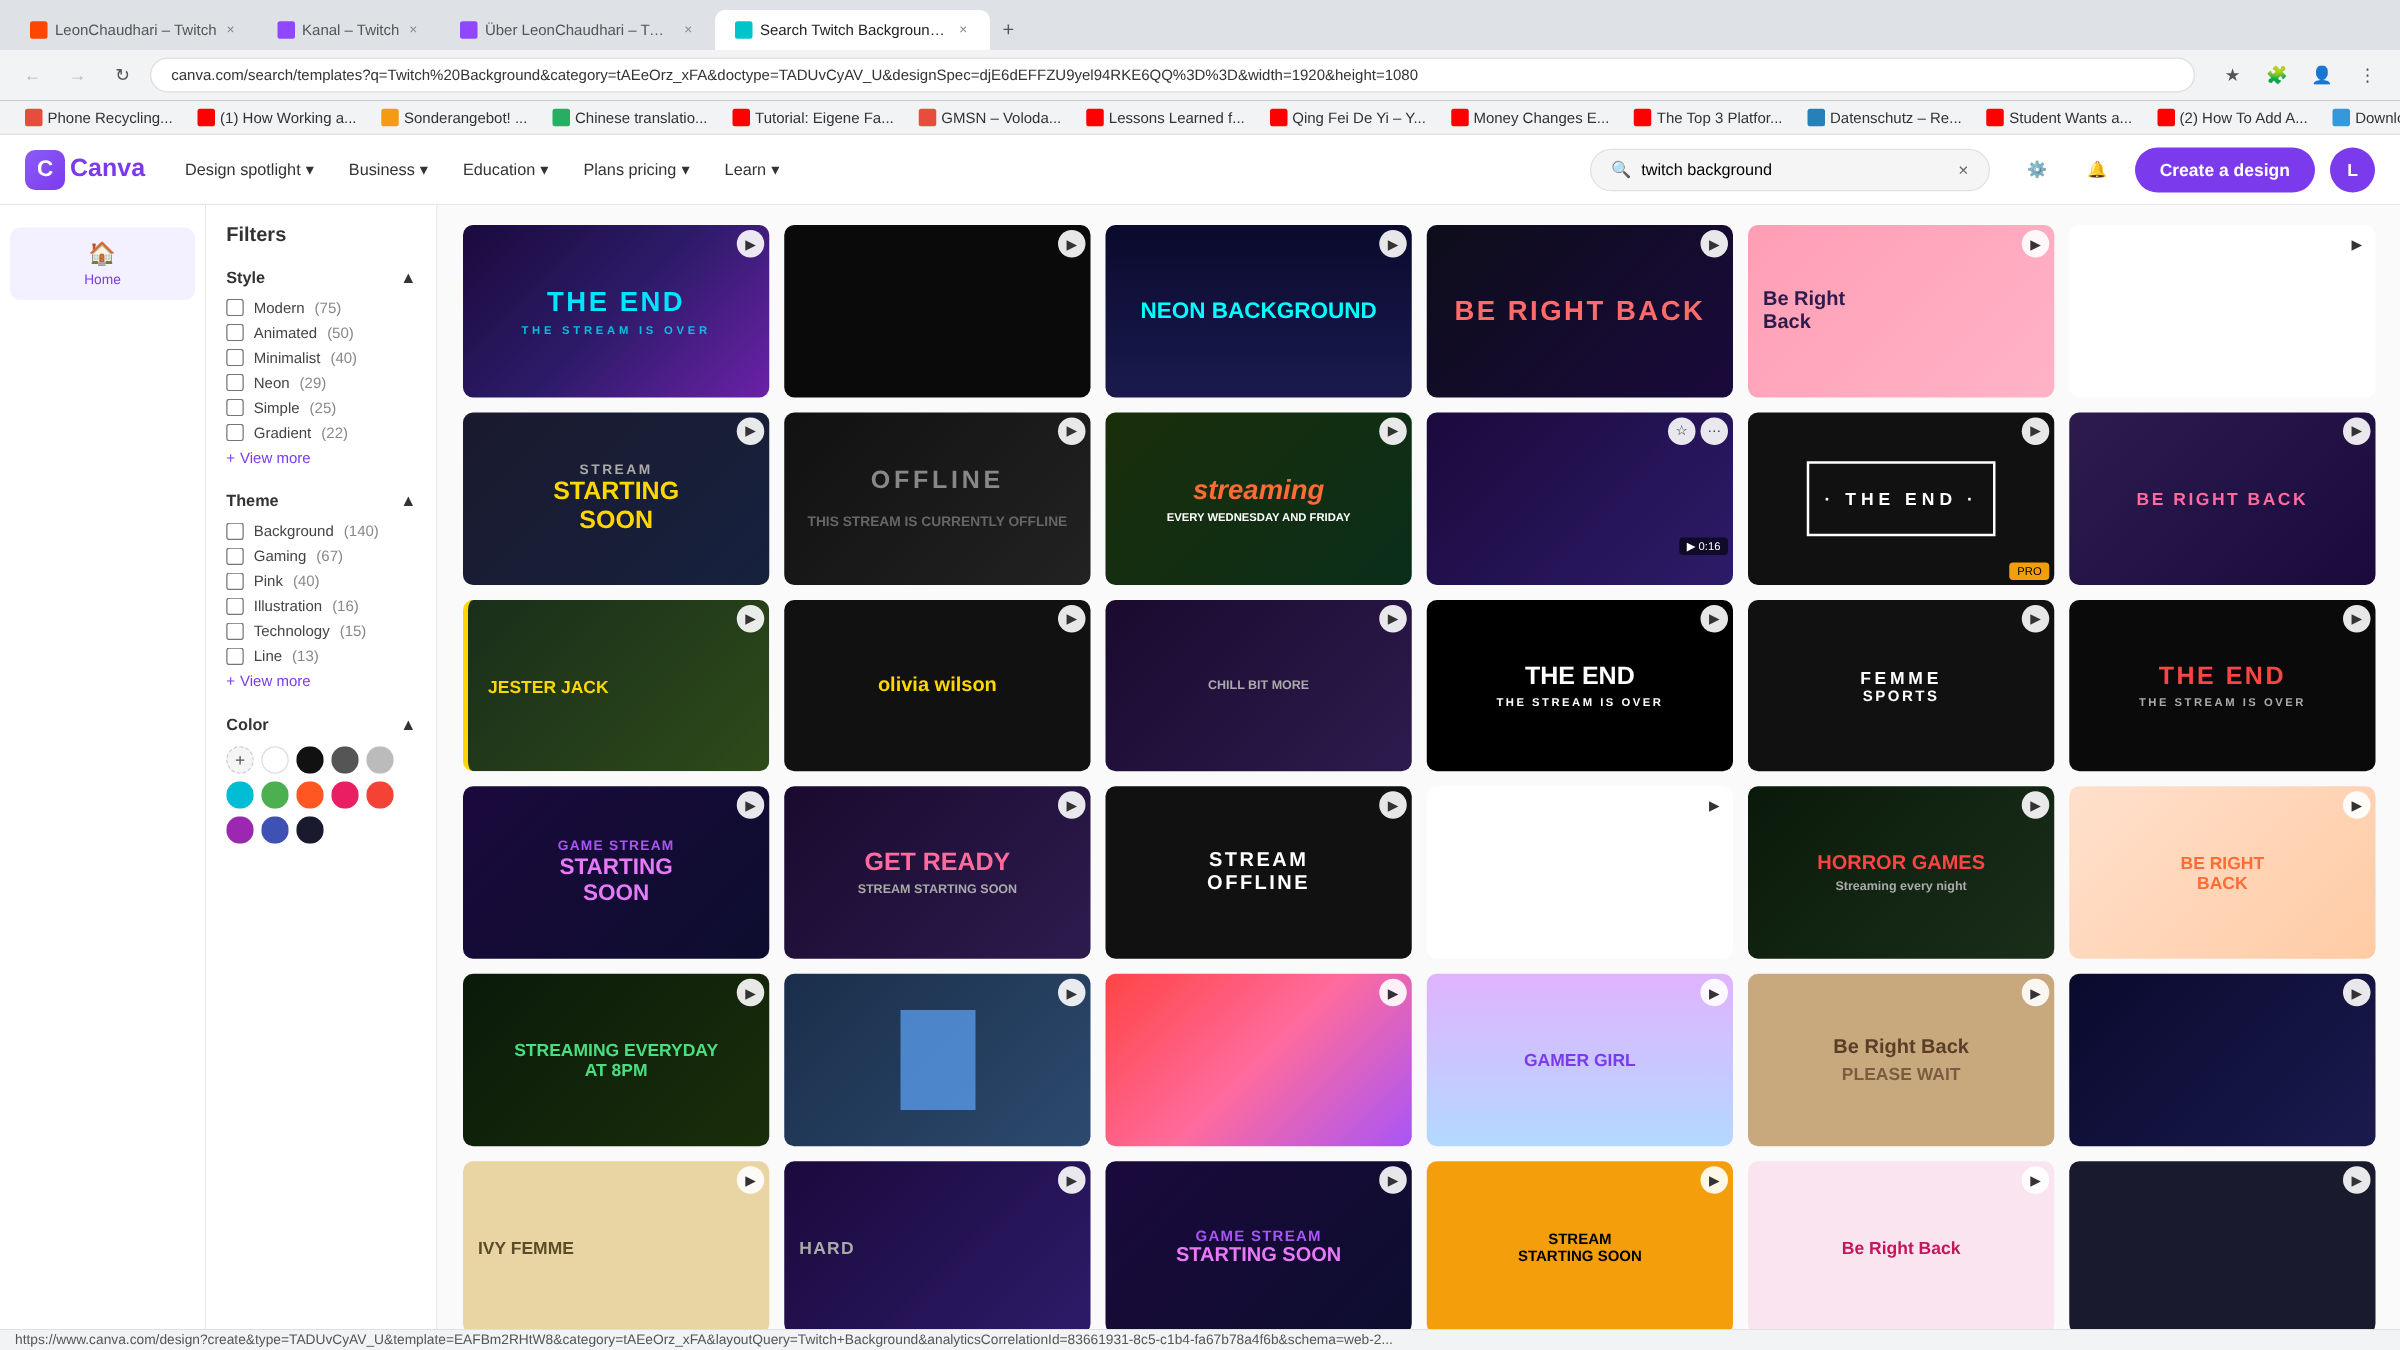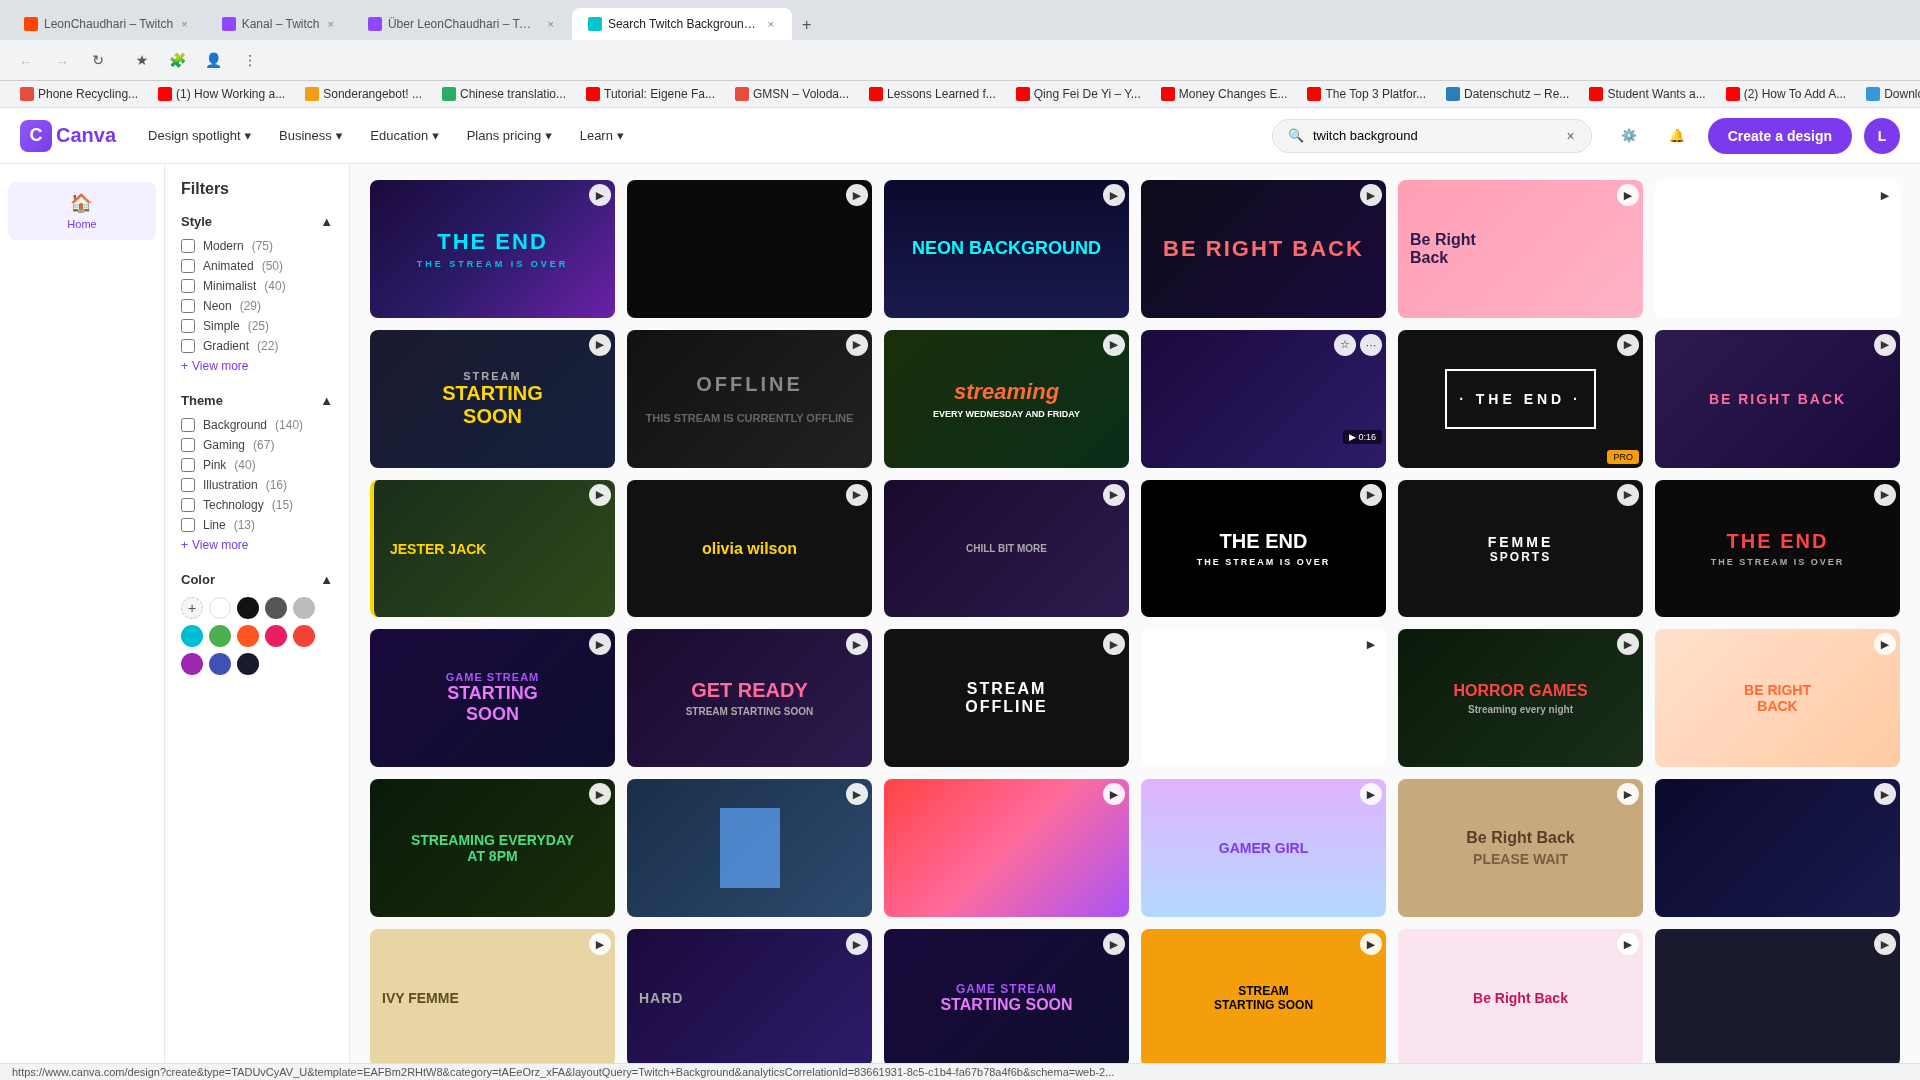--- a/index.html
+++ b/index.html
@@ -101,20 +101,21 @@
       <span class="tab-title">Search Twitch Background – C...</span>
       <span class="tab-close">×</span>
     </div>
     <span class="tab-add">+</span>
   </div>
 
   <div class="address-bar-row">
     <div class="nav-btn disabled">←</div>
     <div class="nav-btn disabled">→</div>
     <div class="nav-btn">↻</div>
+    <input class="address-input" type="text" value="canva.com/search/templates?q=Twitch%20Background&amp;category=tAEeOrz_xFA&amp;doctype=TADUvCyAV_U&amp;designSpec=djE6dEFFZU9yel94RKE6QQ%3D%3D&amp;width=1920&amp;height=1080" style="">
     <div class="browser-actions">
       <div class="browser-action-btn">★</div>
       <div class="browser-action-btn">🧩</div>
       <div class="browser-action-btn">👤</div>
       <div class="browser-action-btn">⋮</div>
     </div>
   </div>
 
   <div class="bookmarks-bar">
     <div class="bookmark-item">

